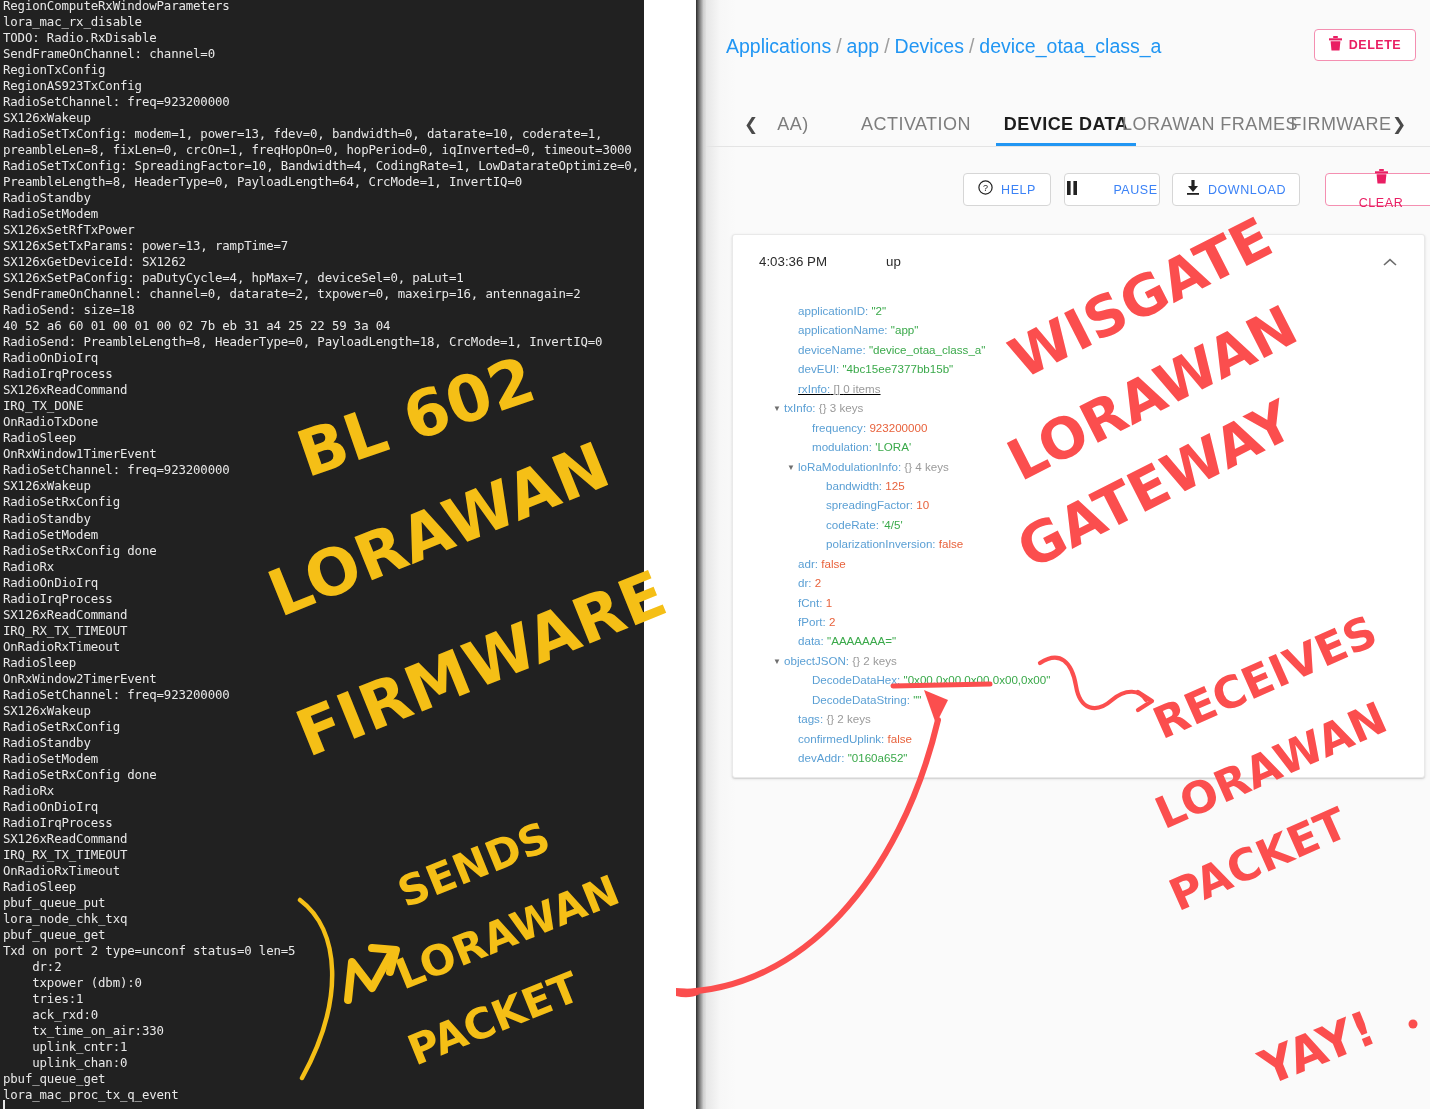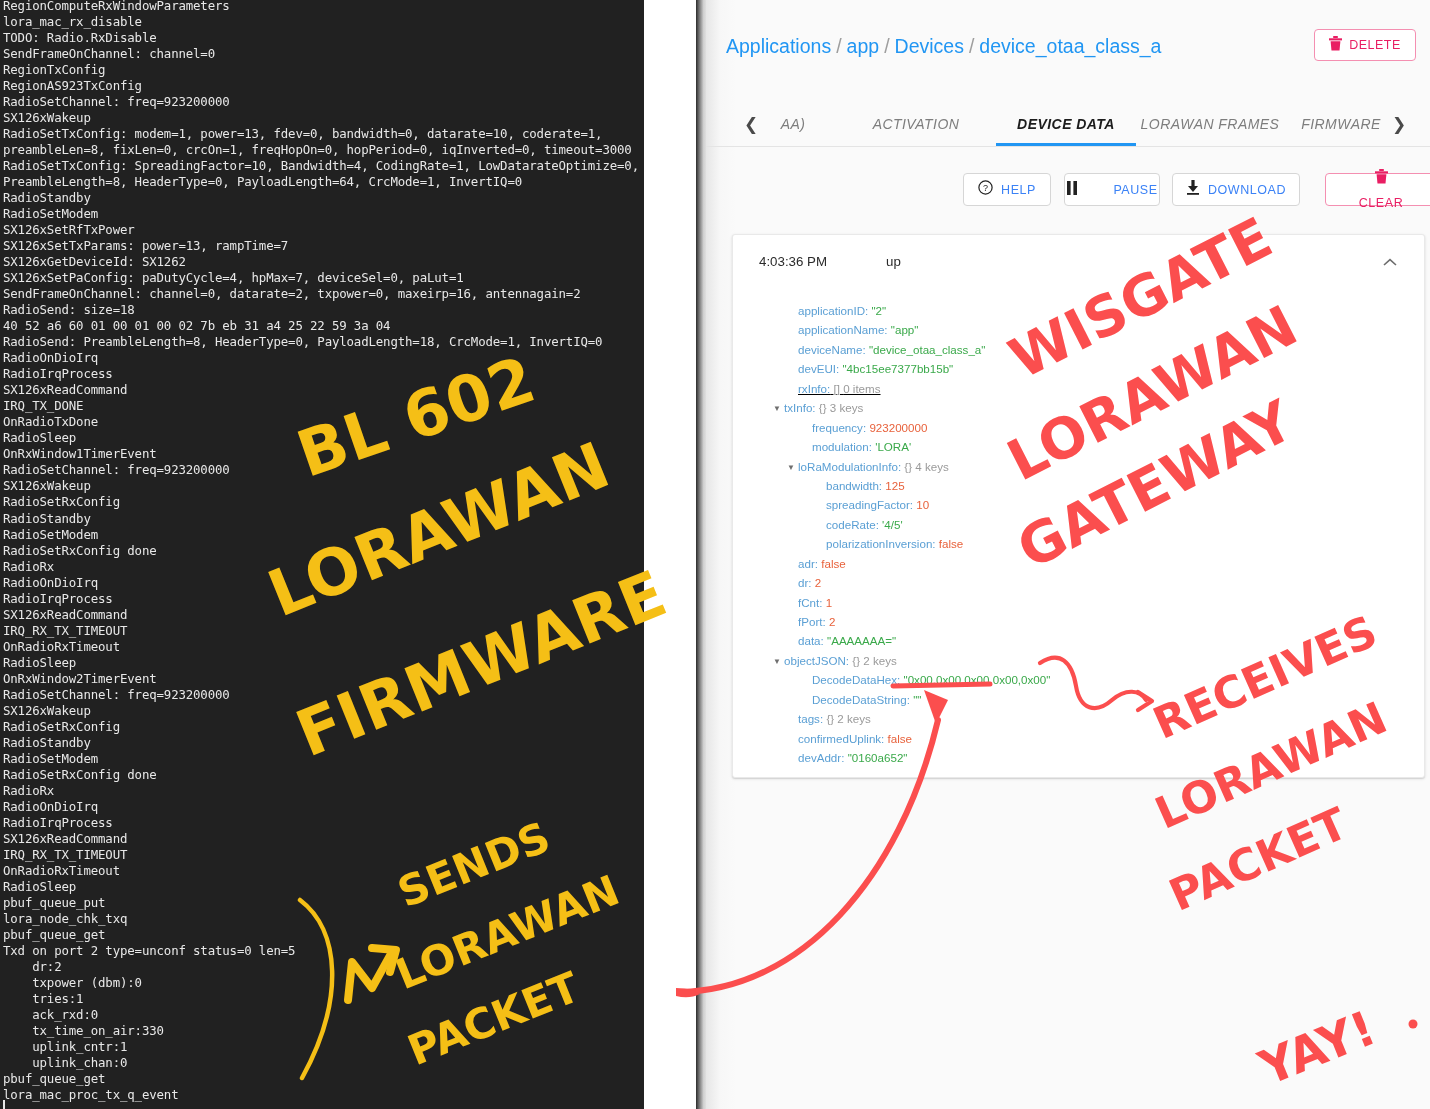--- a/index.html
+++ b/index.html
@@ -58,39 +58,39 @@
   #breadcrumb .crumb{color:#2196f3;cursor:pointer;}
   #breadcrumb .sep{color:#9e9e9e;padding:0 5px;}
 
   #delete-button{
     position:absolute;left:608px;top:1px;width:102px;height:32px;
     border:1px solid #f48fb1;border-radius:4px;background:#fff;
     display:flex;align-items:center;justify-content:center;gap:7px;
     cursor:pointer;box-sizing:border-box;
   }
   #delete-button .btn-label{
-    font-size:12.5px;font-weight:400;color:#e91e63;letter-spacing:.5px;
+    font-size:12.5px;font-weight:700;color:#e91e63;letter-spacing:.5px;
   }
 
   
   #tabs{
     position:absolute;left:0;top:103px;width:724px;height:43px;
     border-bottom:1px solid #e4e4e4;
   }
   .tab-arrow{
     position:absolute;top:8px;width:26px;height:26px;
     display:flex;align-items:center;justify-content:center;
     color:#4a4a4a;font-size:17px;cursor:pointer;
   }
   #tab-arrow-left{left:32px;}
   #tab-arrow-right{left:680px;}
   .tab{
     position:absolute;top:0;height:42px;display:flex;align-items:center;
-    justify-content:center;font-size:14px;letter-spacing:.45px;
-    color:#7d7d7d;cursor:pointer;white-space:nowrap;font-style:italic;
+    justify-content:center;font-size:18px;letter-spacing:.45px;
+    color:#7d7d7d;cursor:pointer;white-space:nowrap;
   }
   .tab.active{color:#1c1c1c;font-weight:bold;}
   #tab-underline{
     position:absolute;top:40px;height:2.5px;background:#2196f3;
   }
 
   
   #actions{
     position:absolute;left:0;top:173px;width:724px;height:34px;
   }

